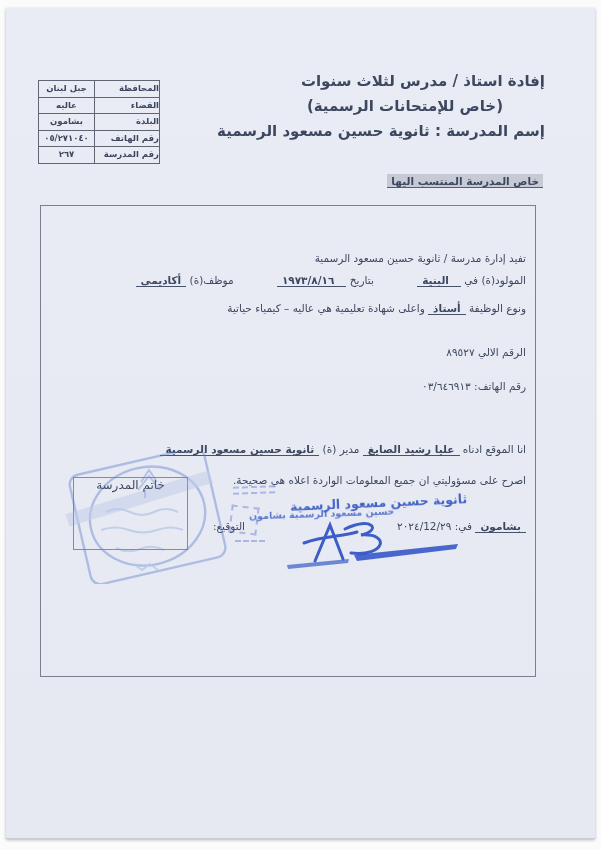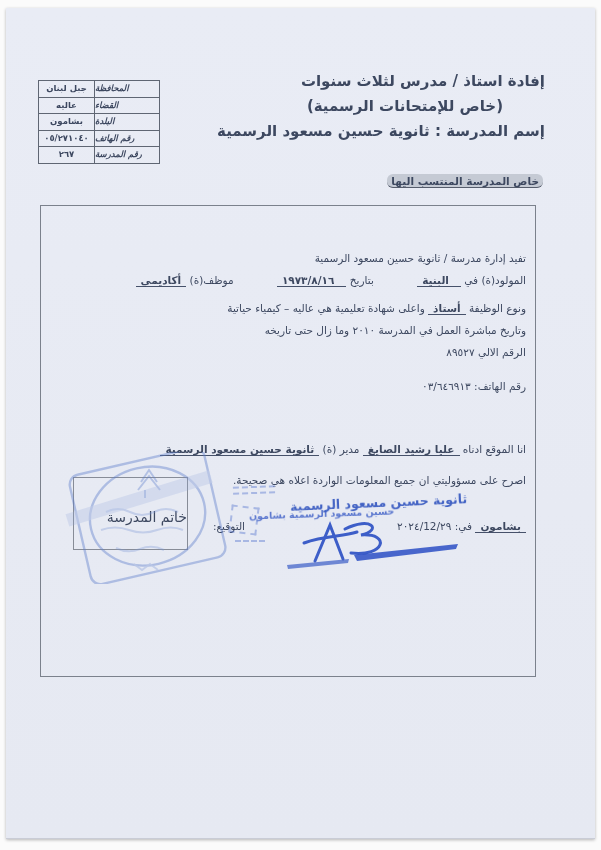--- a/index.html
+++ b/index.html
@@ -9,36 +9,36 @@
     direction:rtl;
     font-family:"DejaVu Sans",sans-serif;
     color:#3d4860;
     box-shadow:0 1px 3px rgba(0,0,0,.28);
     border-bottom:1px solid #c9ccd6;
   }
   
   .info-table{position:absolute;left:32px;top:72px;width:120px;border:1.2px solid #5f6673;font-size:8.5px;font-weight:bold;}
   .inforow{display:flex;height:15.5px;line-height:15.5px;border-top:1px solid #5f6673;}
   .inforow:first-child{border-top:none;}
-  .cell-lbl{width:64px;text-align:left;border-left:1px solid #5f6673;font-style:italic;}
+  .cell-lbl{width:64px;text-align:right;border-left:1px solid #5f6673;}
   .cell-val{width:55px;text-align:center;}
   
   .title-line{position:absolute;font-weight:bold;font-size:15px;white-space:nowrap;}
   .section-label{
     position:absolute;top:166px;right:52px;font-weight:bold;font-size:10.5px;white-space:nowrap;
-    background:#c5cad4;padding:1px 4px 0 4px;border-bottom:1.2px solid #555c6b;border-radius:6px;
+    background:#c5cad4;padding:1px 4px 0 4px;border-bottom:1.2px solid #555c6b;
   }
   
   .main-box{position:absolute;left:34px;top:197px;width:494px;height:470px;border:1.2px solid #7b818c;}
   .box-line{position:absolute;right:9px;font-size:10.5px;white-space:nowrap;line-height:15px;}
   .blank{font-weight:bold;border-bottom:1.1px solid #46516a;padding:0 5px;}
   .blank-wide{font-weight:bold;border-bottom:1.1px solid #46516a;padding:0 12px 0 5px;margin-left:40px;}
   
   .stamp-box{position:absolute;left:67px;top:469px;width:113px;height:71px;border:1px solid #878c97;z-index:2;}
-  .stamp-box-label{position:absolute;top:31px;left:0;width:100%;text-align:right;font-size:14px;color:#3d4860;letter-spacing:1px;}
+  .stamp-box-label{position:absolute;top:0;left:0;width:100%;text-align:center;font-size:12px;color:#3d4860;letter-spacing:1px;}
   
   .big-stamp{position:absolute;left:40px;top:444px;z-index:3;opacity:.42;}
   
   .ink-line1{
     position:absolute;left:284px;top:487px;z-index:3;
     font-size:12.5px;font-weight:bold;color:#2d51be;white-space:nowrap;
     transform:rotate(-2.5deg);filter:blur(0.7px);opacity:.88;letter-spacing:-0.5px;
   }
   .ink-line2{
     position:absolute;left:243px;top:500px;z-index:3;
@@ -100,25 +100,20 @@
       <span>موظف(ة)</span>
       <span class="blank">أكاديمي</span>
     </div>
 
     <div class="box-line" style="top:95px;">
       <span>ونوع الوظيفة</span>
       <span class="blank">أستاذ</span>
       <span>واعلى شهادة تعليمية هي عاليه – كيمياء حياتية</span>
     </div>
 
-    <div class="box-line" style="top:117px;">
-      <span>وتاريخ مباشرة العمل في المدرسة</span>
-      <span>٢٠١٠</span>
-      <span>وما زال حتى تاريخه</span>
-    </div>
 
     <div class="box-line" style="top:139px;">
       <span>الرقم الالي</span>
       <span>٨٩٥٢٧</span>
     </div>
 
     <div class="box-line" style="top:173px;">
       <span>رقم الهاتف:</span>
       <span>٠٣/٦٤٦٩١٣</span>
     </div>

